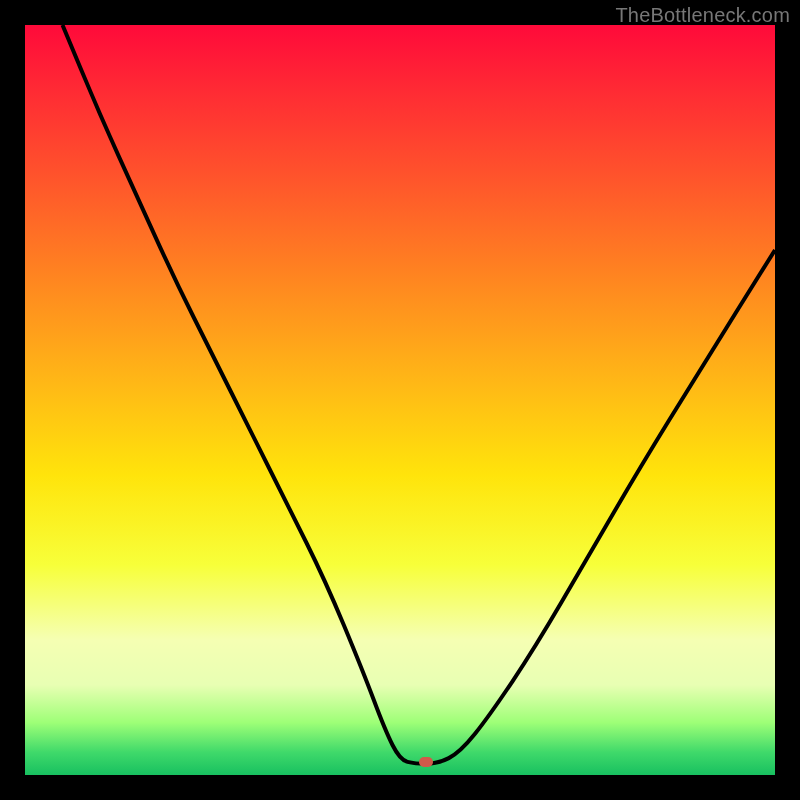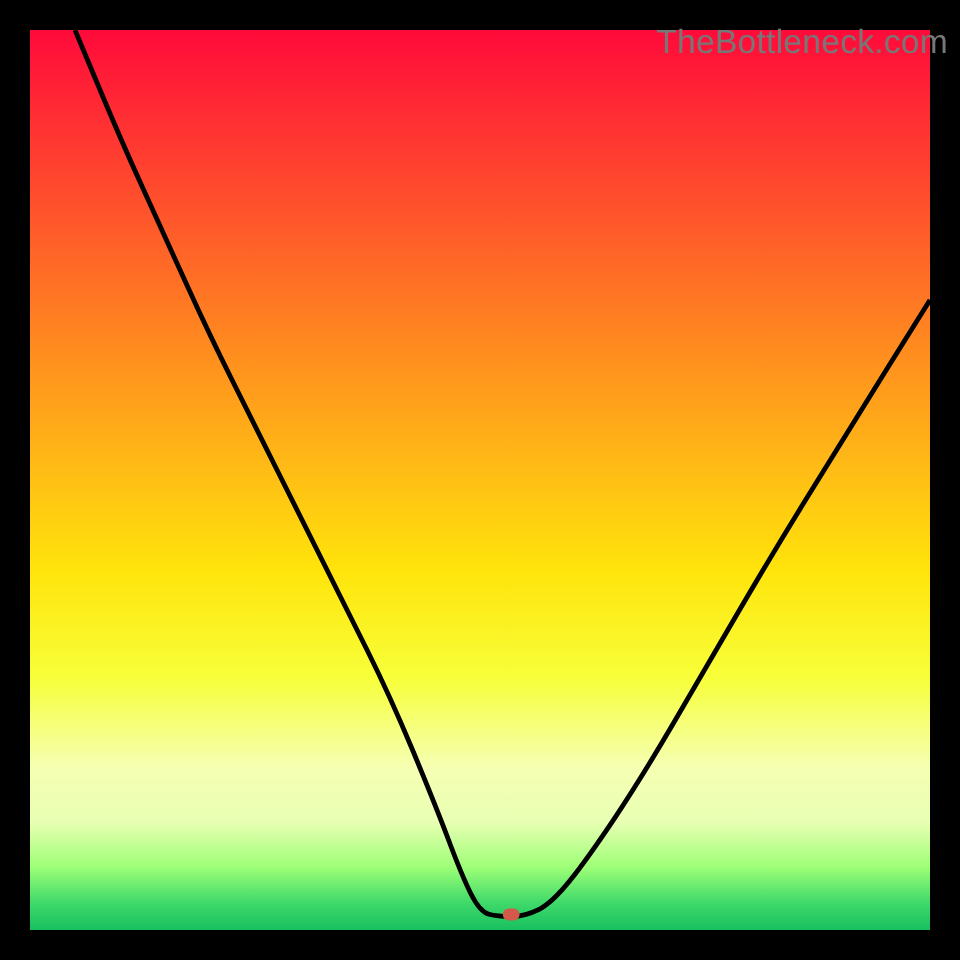--- a/index.html
+++ b/index.html
@@ -49,24 +49,24 @@
   .marker {
     position: absolute;
     width: 14px;
     height: 10px;
     border-radius: 5px;
     background: #d15a4a;
     transform: translate(-50%, -50%);
   }
   .watermark {
     position: absolute;
-    top: 19px;
+    top: 4px;
     right: 10px;
     color: #777;
-    font-size: 28px;
+    font-size: 20px;
     letter-spacing: 0.2px;
     user-select: none;
   }
 </style>
 </head>
 <body>
 
 <div class="frame">
 
   <div class="plot">

